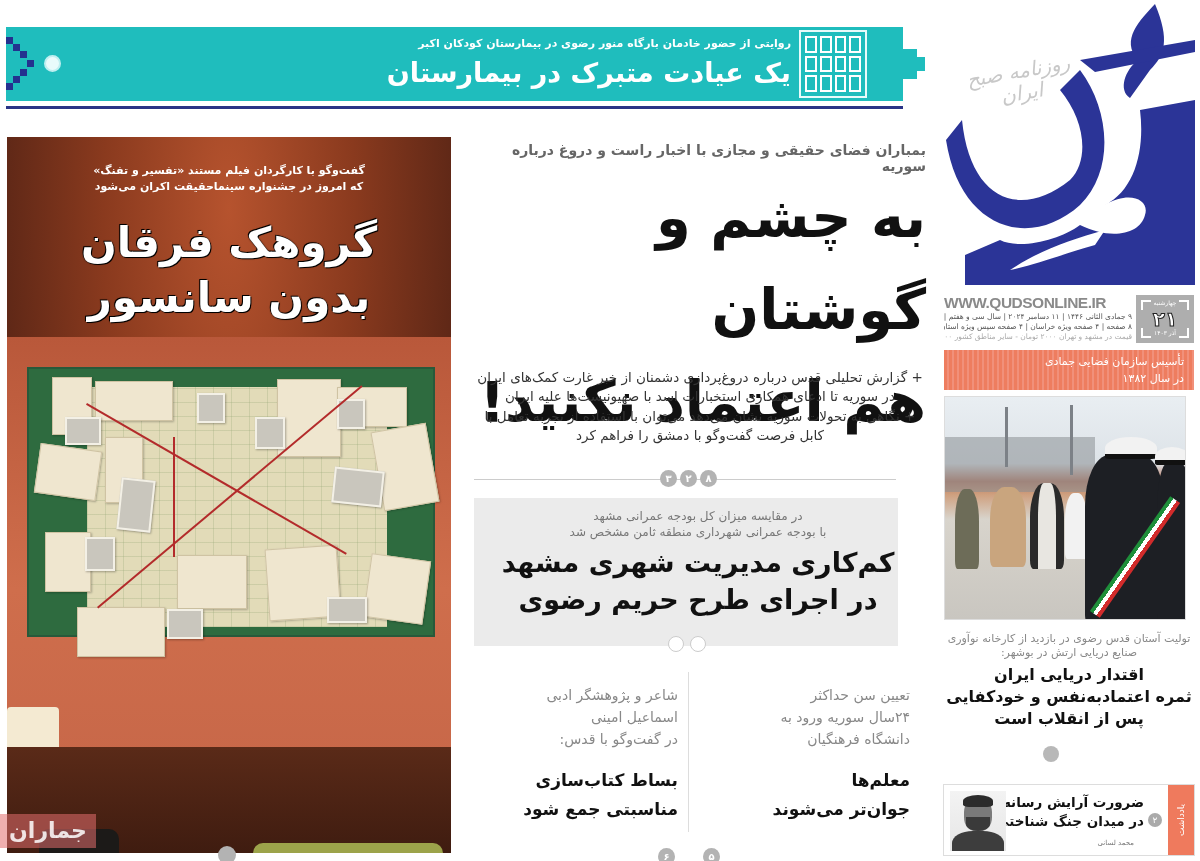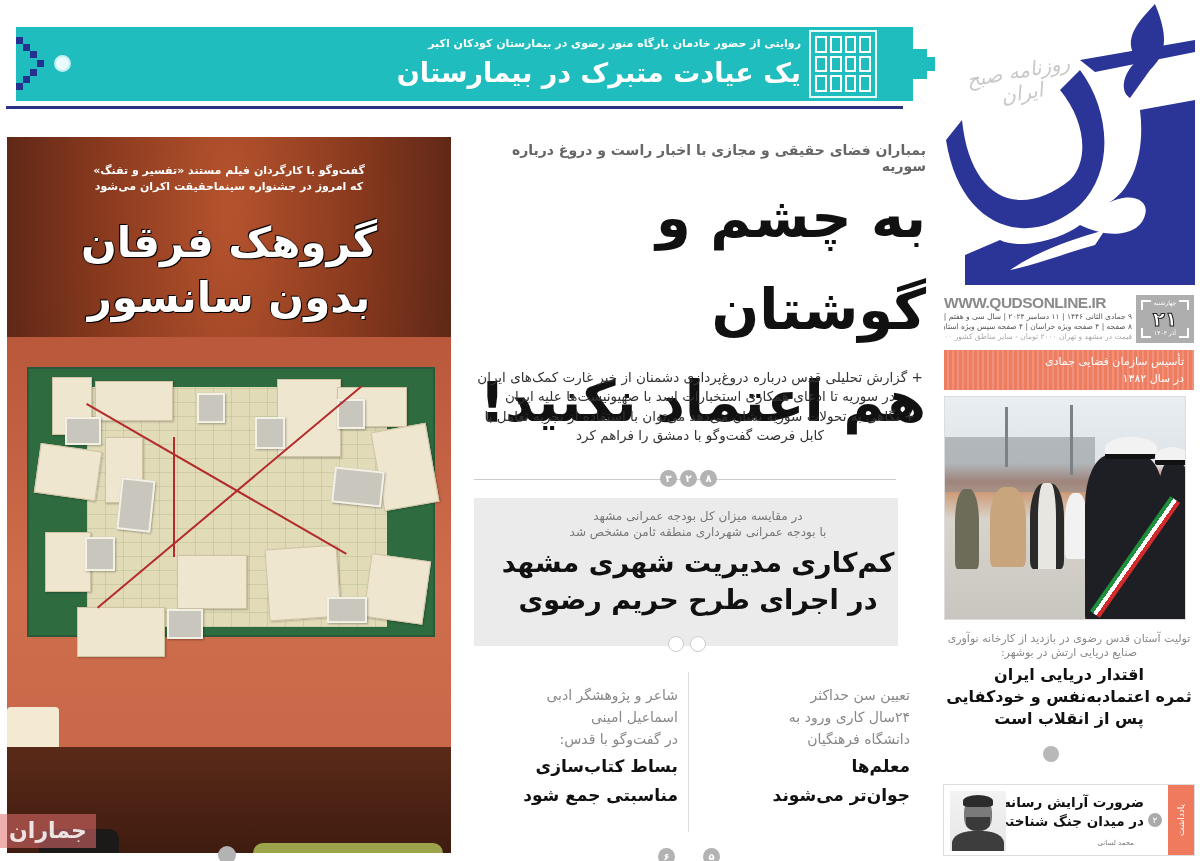--- a/index.html
+++ b/index.html
@@ -1,20 +1,20 @@
 <!DOCTYPE html>
 <html><head>
 <meta charset="utf-8">
 <style>
   * { box-sizing: border-box; margin: 0; padding: 0; }
   html, body { width: 1200px; height: 861px; overflow: hidden; background: #ffffff; }
   body { position: relative; font-family: "DejaVu Sans", sans-serif; direction: rtl; color: #111; }
 
   
-  .banner { position: absolute; left: 16px; top: 27px; width: 897px; height: 74px; background: #1fbdbd; }
+  .banner { position: absolute; left: 6px; top: 27px; width: 897px; height: 74px; background: #1fbdbd; }
   .banner-notch { position: absolute; left: 0; top: 0; width: 30px; height: 74px; }
   .banner-notch span { position: absolute; width: 7px; height: 7px; background: #24318f; }
   .banner-seal { position: absolute; left: 38px; top: 28px; width: 17px; height: 17px; border-radius: 50%; background: #e9fbfb; border: 2px solid #bfeff0; }
   .banner-kufic { position: absolute; right: 36px; top: 3px; width: 68px; height: 68px; border: 2px solid #e8fbfb; display: grid; grid-template-columns: repeat(4, 1fr); gap: 3px; padding: 4px; }
   .banner-kufic i { display: block; border: 2px solid #ffffff; }
   .banner-tab { position: absolute; right: -14px; top: 22px; width: 14px; height: 30px; background: #1fbdbd; }
   .banner-tab2 { position: absolute; right: -22px; top: 30px; width: 8px; height: 14px; background: #1fbdbd; }
   .banner-sub { position: absolute; right: 112px; top: 10px; font-size: 11px; color: #fff; font-weight: bold; white-space: nowrap; }
   .banner-title { position: absolute; right: 112px; top: 30px; font-size: 27px; color: #fff; font-weight: bold; white-space: nowrap; }
   .banner-rule { position: absolute; left: 6px; top: 106px; width: 897px; height: 3px; background: #2a3386; }
@@ -81,21 +81,21 @@
   .grey-kicker { margin-top: 10px; font-size: 12px; color: #777; line-height: 16px; }
   .grey-title { margin-top: 4px; font-size: 27px; font-weight: bold; color: #111; line-height: 37px; }
   .grey-icons { position: absolute; left: 668px; top: 636px; display: flex; gap: 6px; }
   .grey-icons span { width: 16px; height: 16px; border-radius: 50%; background: #fff; border: 1px solid #ccc; display: block; }
 
   .col-divider { position: absolute; left: 688px; top: 672px; width: 1px; height: 160px; background: #ddd; }
   .mini-story { position: absolute; top: 684px; width: 210px; text-align: right; }
   .mini-story.right { left: 700px; width: 210px; }
   .mini-story.left { left: 478px; width: 200px; }
   .mini-kicker { font-size: 14px; color: #888; line-height: 22px; }
-  .mini-title { font-size: 17px; font-weight: bold; color: #111; line-height: 29px; margin-top: 2px; }
+  .mini-title { font-size: 17px; font-weight: bold; color: #111; line-height: 29px; margin-top: 16px; }
   .bottom-dots { position: absolute; top: 848px; }
 
   
   .feature { position: absolute; left: 7px; top: 137px; width: 444px; height: 716px; overflow: hidden;
     background: radial-gradient(ellipse at 50% 10%, #b6532e 0%, #8a3a1e 40%, #5b2616 75%, #4a1f12 100%); }
   .feature .wall { position: absolute; left: 0; top: 200px; width: 100%; height: 420px; background: linear-gradient(180deg, #b9583a 0%, #cf6e4c 60%, #c86849 100%); }
   .feature .board { position: absolute; left: 20px; top: 230px; width: 408px; height: 270px; background: #2e6b3f; border: 2px solid #28593a; }
   .feature .map { position: absolute; left: 80px; top: 250px; width: 300px; height: 240px; background:
       repeating-linear-gradient(0deg, rgba(140,160,110,.25) 0 1px, transparent 1px 14px),
       repeating-linear-gradient(90deg, rgba(140,160,110,.25) 0 1px, transparent 1px 18px),
@@ -258,21 +258,21 @@
 </div>
 <div class="grey-icons">
   <span></span>
   <span></span>
 </div>
 
 <div class="col-divider"></div>
 <div class="mini-story right">
   <div class="mini-kicker">
     <div>تعیین سن حداکثر</div>
-    <div>۲۴سال کاری ورود به</div>
+    <div>۲۴سال سوریه ورود به</div>
     <div>دانشگاه فرهنگیان</div>
   </div>
   <div class="mini-title">
     <div>معلم‌ها</div>
     <div>جوان‌تر می‌شوند</div>
   </div>
 </div>
 <div class="mini-story left">
   <div class="mini-kicker">
     <div>شاعر و پژوهشگر ادبی</div>

